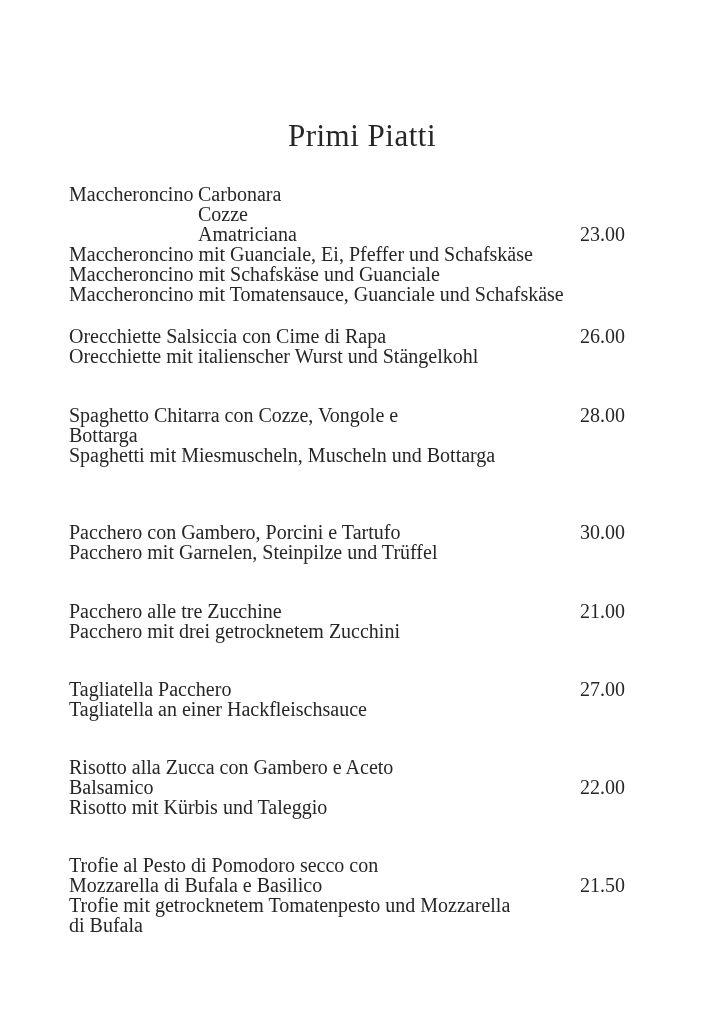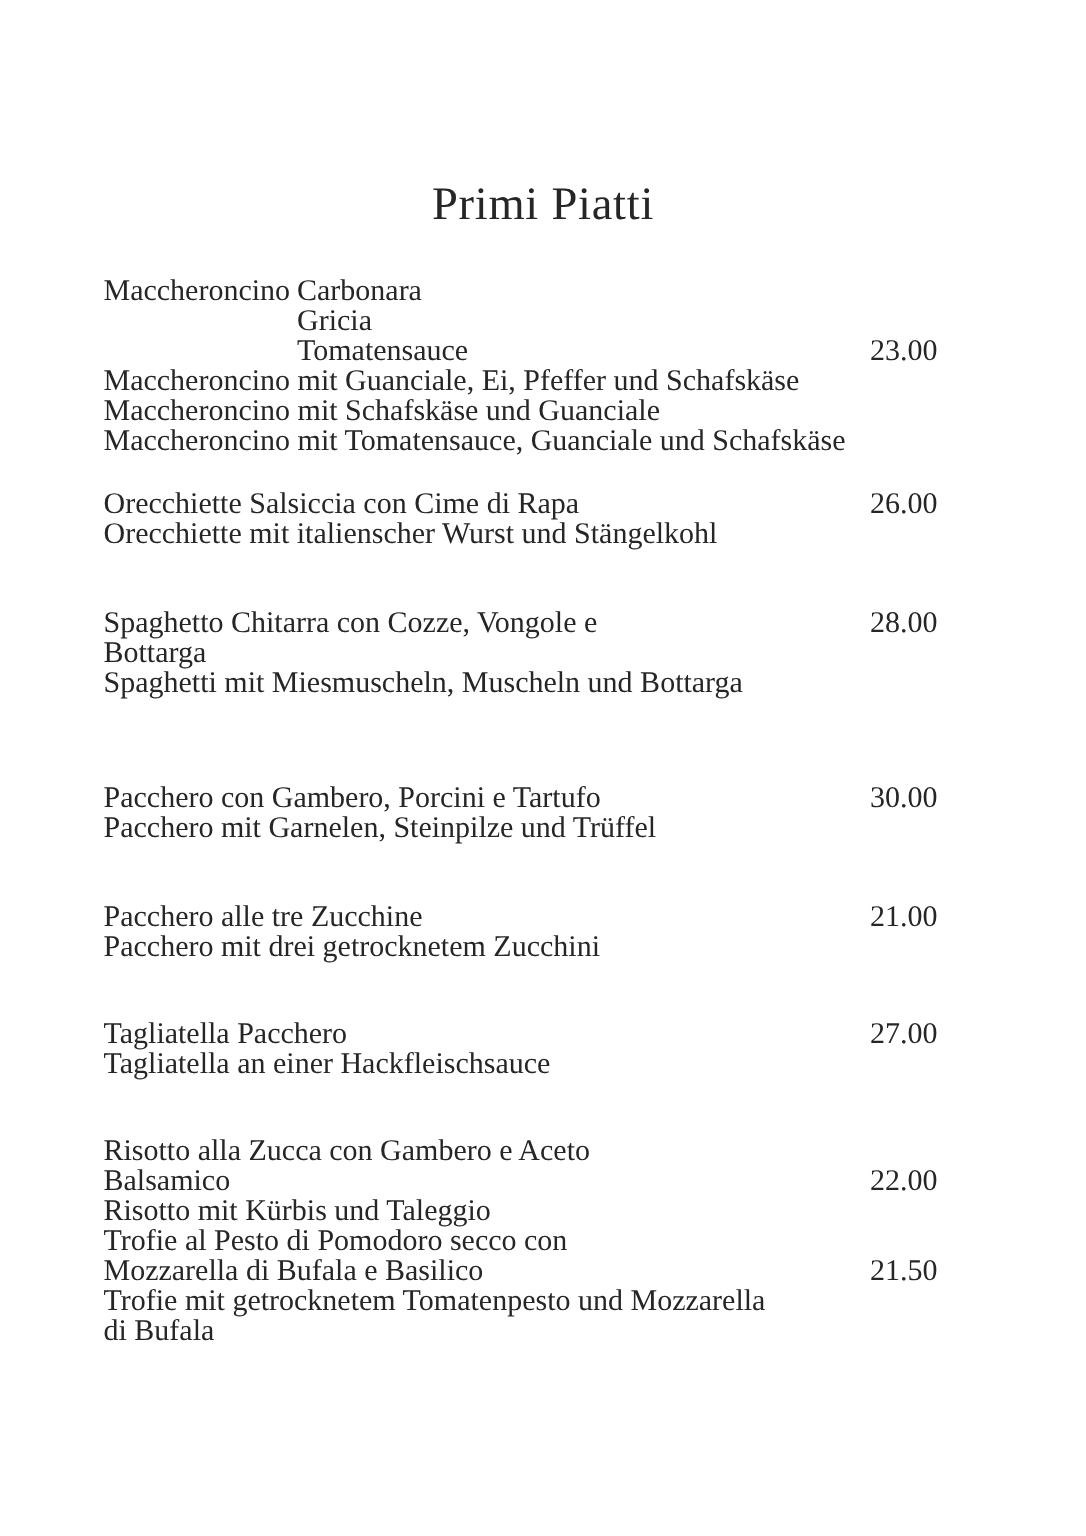--- a/index.html
+++ b/index.html
@@ -51,43 +51,43 @@
     flex: 0 0 129px;
   }
   
   .b1 { margin-top: 29px; }
   .b2 { margin-top: 22px; }
   .b3 { margin-top: 39px; }
   .b4 { margin-top: 57px; }
   .b5 { margin-top: 39px; }
   .b6 { margin-top: 38px; }
   .b7 { margin-top: 38px; }
-  .b8 { }
+  .b8 { margin-top: 38px; }
 </style>
 </head>
 <body>
 
 <div class="page">
 
   <h1 class="title">Primi Piatti</h1>
 
   <div class="content">
 
     <section class="item b1">
       <div class="line row">
         <span class="name-col">Maccheroncino</span>
         <span>Carbonara</span>
       </div>
       <div class="line row">
         <span class="name-col"></span>
-        <span>Gricia</span>
+        <span>Cozze</span>
       </div>
       <div class="line row">
         <span class="name-col"></span>
-        <span class="grow">Tomatensauce</span>
+        <span class="grow">Amatriciana</span>
         <span class="price">23.00</span>
       </div>
       <div class="line">Maccheroncino mit Guanciale, Ei, Pfeffer und Schafskäse</div>
       <div class="line">Maccheroncino mit Schafskäse und Guanciale</div>
       <div class="line">Maccheroncino mit Tomatensauce, Guanciale und Schafskäse</div>
     </section>
 
     <section class="item b2">
       <div class="line row">
         <span class="grow">Orecchiette Salsiccia con Cime di Rapa</span>

